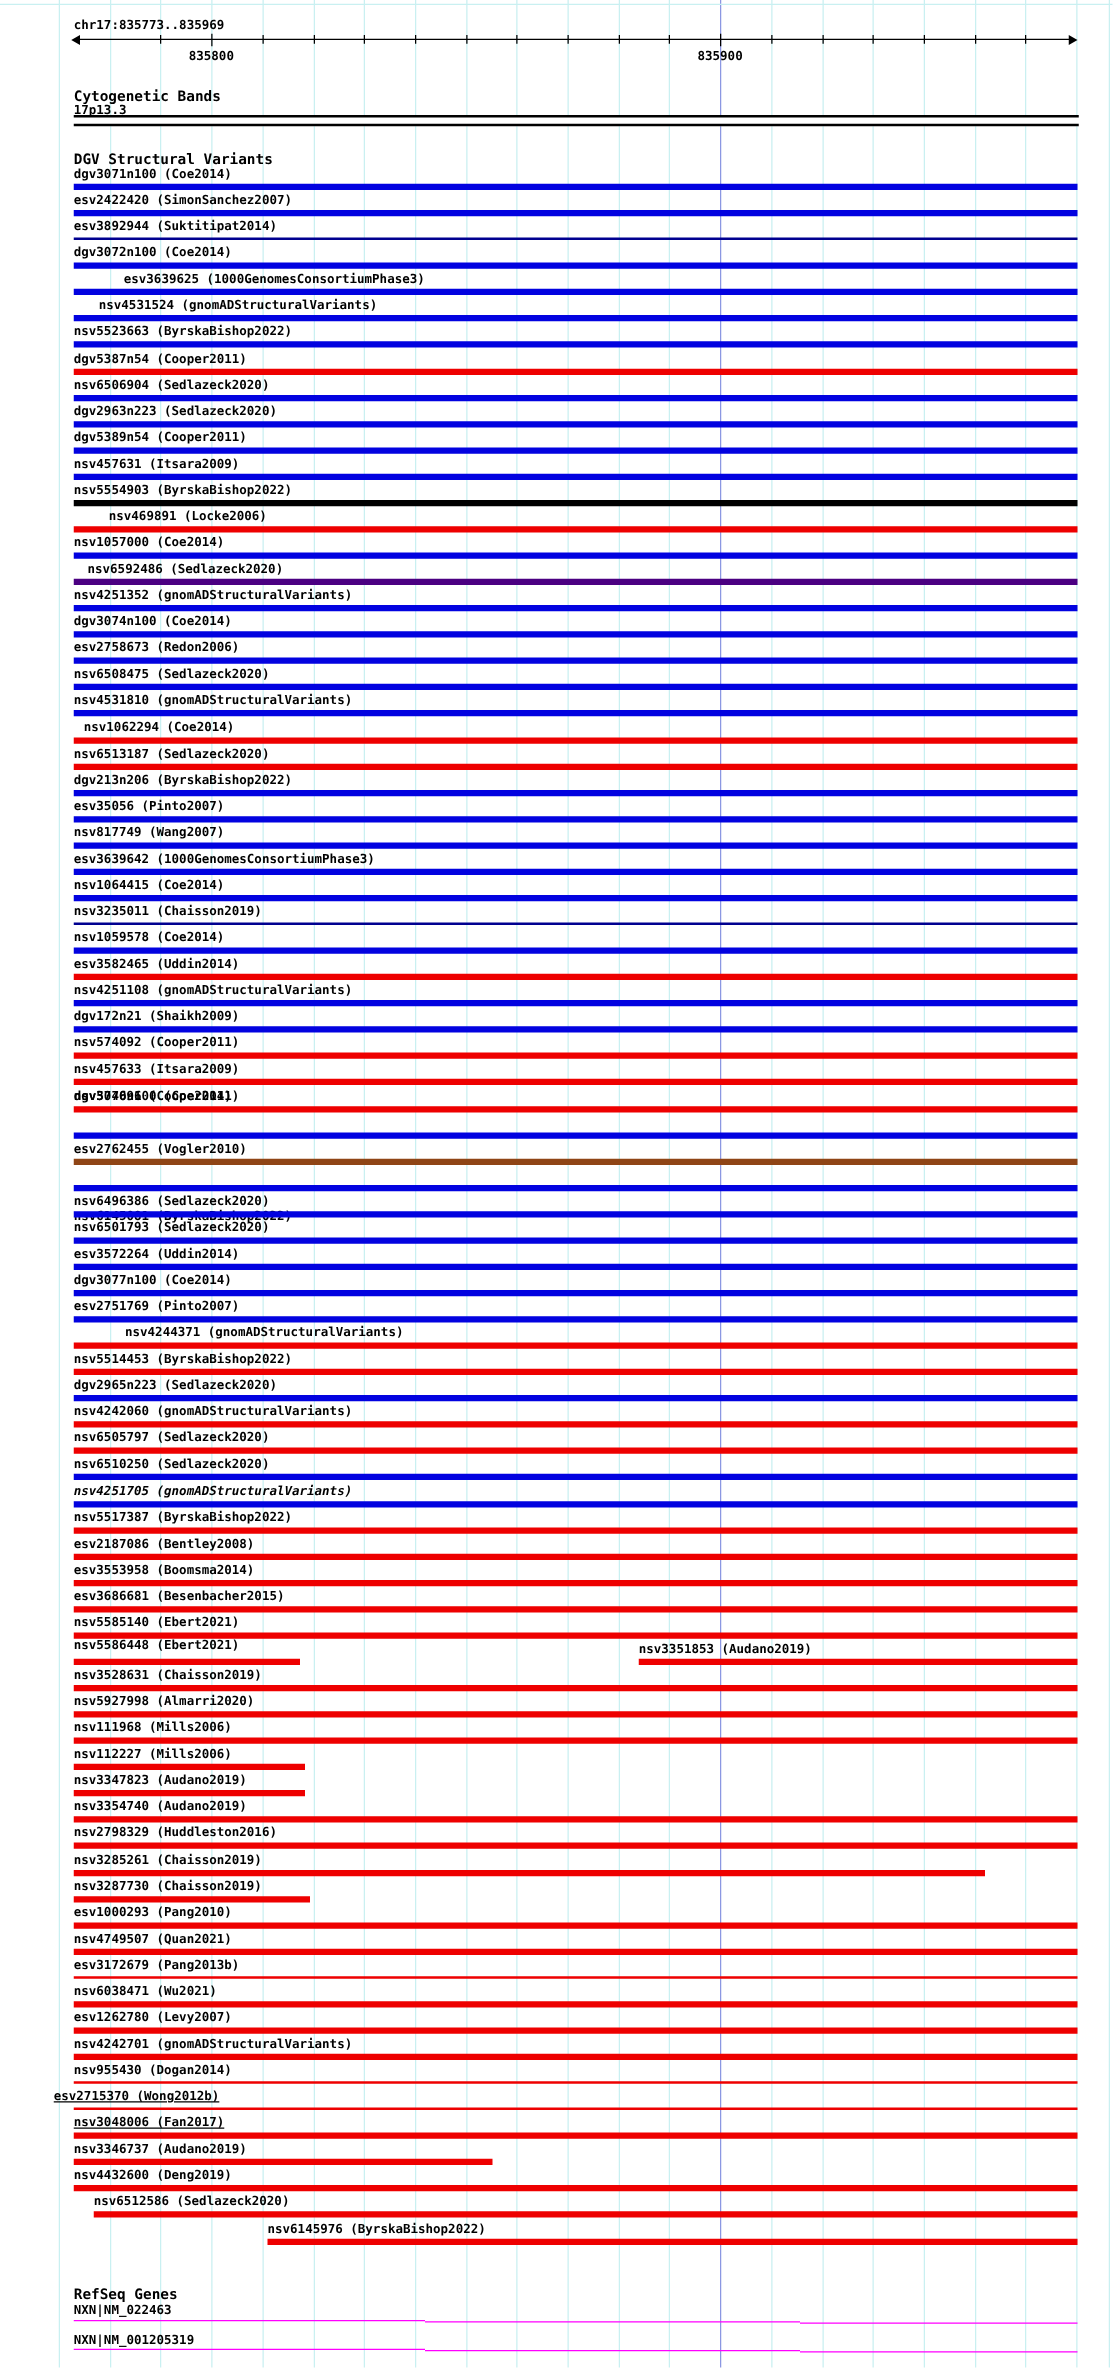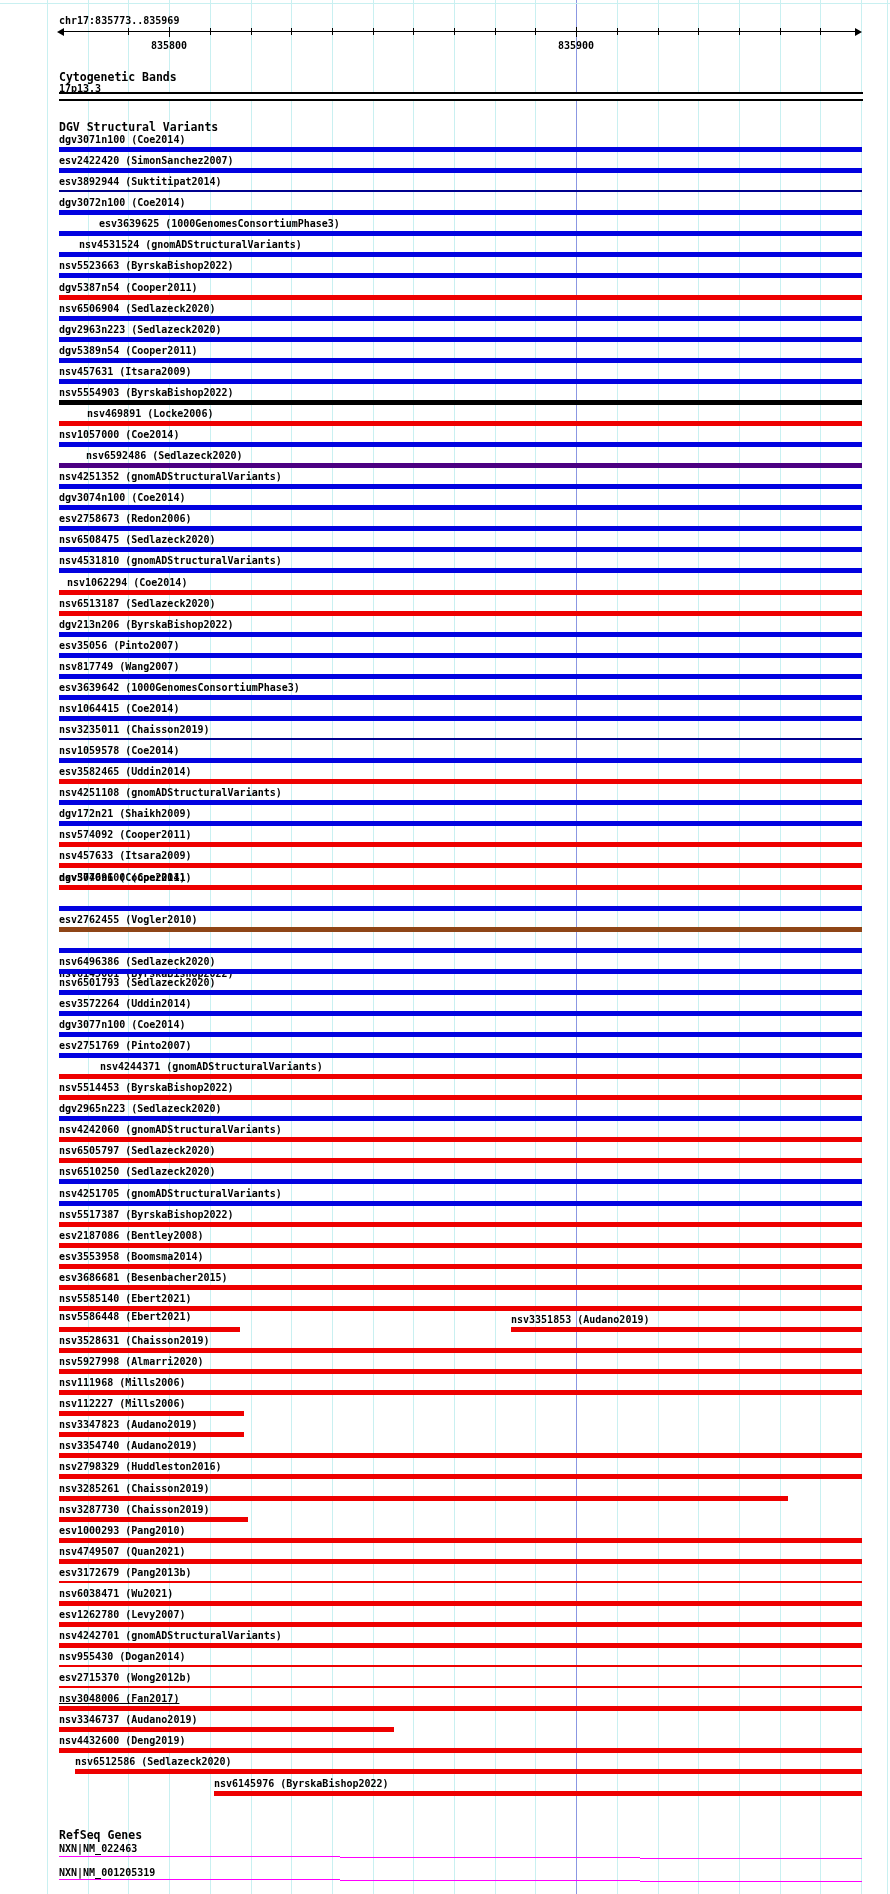--- a/index.html
+++ b/index.html
@@ -114,21 +114,21 @@
       <div class="vrow-label" style="left: 59px; top: 344.7px;">dgv5389n54 (Cooper2011)</div>
       <div class="vbar" style="left: 59px; width: 803px; top: 357.7px; background: rgb(2, 2, 224);"></div>
       <div class="vrow-label" style="left: 59px; top: 365.8px;">nsv457631 (Itsara2009)</div>
       <div class="vbar" style="left: 59px; width: 803px; top: 378.8px; background: rgb(2, 2, 224);"></div>
       <div class="vrow-label" style="left: 59px; top: 386.8px;">nsv5554903 (ByrskaBishop2022)</div>
       <div class="vbar" style="left: 59px; width: 803px; top: 399.8px; background: rgb(0, 0, 0);"></div>
       <div class="vrow-label" style="left: 59px; top: 407.9px; padding-left: 28px;">nsv469891 (Locke2006)</div>
       <div class="vbar" style="left: 59px; width: 803px; top: 420.9px; background: rgb(238, 0, 0);"></div>
       <div class="vrow-label" style="left: 59px; top: 429px;">nsv1057000 (Coe2014)</div>
       <div class="vbar" style="left: 59px; width: 803px; top: 442px; background: rgb(2, 2, 224);"></div>
-      <div class="vrow-label" style="left: 59px; top: 450.1px; padding-left: 27px;">nsv6592486 (Sedlazeck2020)</div>
+      <div class="vrow-label" style="left: 43px; top: 450.1px; padding-left: 27px;">nsv6592486 (Sedlazeck2020)</div>
       <div class="vbar" style="left: 59px; width: 803px; top: 463.1px; background: rgb(75, 0, 130);"></div>
       <div class="vrow-label" style="left: 59px; top: 471.1px;">nsv4251352 (gnomADStructuralVariants)</div>
       <div class="vbar" style="left: 59px; width: 803px; top: 484.1px; background: rgb(2, 2, 224);"></div>
       <div class="vrow-label" style="left: 59px; top: 492.2px;">dgv3074n100 (Coe2014)</div>
       <div class="vbar" style="left: 59px; width: 803px; top: 505.2px; background: rgb(2, 2, 224);"></div>
       <div class="vrow-label" style="left: 59px; top: 513.3px;">esv2758673 (Redon2006)</div>
       <div class="vbar" style="left: 59px; width: 803px; top: 526.3px; background: rgb(2, 2, 224);"></div>
       <div class="vrow-label" style="left: 59px; top: 534.3px;">nsv6508475 (Sedlazeck2020)</div>
       <div class="vbar" style="left: 59px; width: 803px; top: 547.3px; background: rgb(2, 2, 224);"></div>
       <div class="vrow-label" style="left: 59px; top: 555.4px;">nsv4531810 (gnomADStructuralVariants)</div>
@@ -184,21 +184,21 @@
       <div class="vrow-label" style="left: 59px; top: 1082.2px;">nsv5514453 (ByrskaBishop2022)</div>
       <div class="vbar" style="left: 59px; width: 803px; top: 1095.2px; background: rgb(238, 0, 0);"></div>
       <div class="vrow-label" style="left: 59px; top: 1103.2px;">dgv2965n223 (Sedlazeck2020)</div>
       <div class="vbar" style="left: 59px; width: 803px; top: 1116.2px; background: rgb(2, 2, 224);"></div>
       <div class="vrow-label" style="left: 59px; top: 1124.3px;">nsv4242060 (gnomADStructuralVariants)</div>
       <div class="vbar" style="left: 59px; width: 803px; top: 1137.3px; background: rgb(238, 0, 0);"></div>
       <div class="vrow-label" style="left: 59px; top: 1145.4px;">nsv6505797 (Sedlazeck2020)</div>
       <div class="vbar" style="left: 59px; width: 803px; top: 1158.4px; background: rgb(238, 0, 0);"></div>
       <div class="vrow-label" style="left: 59px; top: 1166.4px;">nsv6510250 (Sedlazeck2020)</div>
       <div class="vbar" style="left: 59px; width: 803px; top: 1179.4px; background: rgb(2, 2, 224);"></div>
-      <div class="vrow-label" style="left: 59px; top: 1187.5px;">nsv4251705 (gnomADStructuralVariants)</div>
+      <div class="vrow-label" style="left: 59px; top: 1187.5px; font-style: italic;">nsv4251705 (gnomADStructuralVariants)</div>
       <div class="vbar" style="left: 59px; width: 803px; top: 1200.5px; background: rgb(2, 2, 224);"></div>
       <div class="vrow-label" style="left: 59px; top: 1208.6px;">nsv5517387 (ByrskaBishop2022)</div>
       <div class="vbar" style="left: 59px; width: 803px; top: 1221.6px; background: rgb(238, 0, 0);"></div>
       <div class="vrow-label" style="left: 59px; top: 1229.6px;">esv2187086 (Bentley2008)</div>
       <div class="vbar" style="left: 59px; width: 803px; top: 1242.6px; background: rgb(238, 0, 0);"></div>
       <div class="vrow-label" style="left: 59px; top: 1250.7px;">esv3553958 (Boomsma2014)</div>
       <div class="vbar" style="left: 59px; width: 803px; top: 1263.7px; background: rgb(238, 0, 0);"></div>
       <div class="vrow-label" style="left: 59px; top: 1271.8px;">esv3686681 (Besenbacher2015)</div>
       <div class="vbar" style="left: 59px; width: 803px; top: 1284.8px; background: rgb(238, 0, 0);"></div>
       <div class="vrow-label" style="left: 59px; top: 1292.8px;">nsv5585140 (Ebert2021)</div>
@@ -232,21 +232,21 @@
       <div class="vrow-label" style="left: 59px; top: 1566.8px;">esv3172679 (Pang2013b)</div>
       <div class="vbar thin" style="left: 59px; width: 803px; top: 1580.8px; background: rgb(238, 0, 0);"></div>
       <div class="vrow-label" style="left: 59px; top: 1587.8px;">nsv6038471 (Wu2021)</div>
       <div class="vbar" style="left: 59px; width: 803px; top: 1600.8px; background: rgb(238, 0, 0);"></div>
       <div class="vrow-label" style="left: 59px; top: 1608.9px;">esv1262780 (Levy2007)</div>
       <div class="vbar" style="left: 59px; width: 803px; top: 1621.9px; background: rgb(238, 0, 0);"></div>
       <div class="vrow-label" style="left: 59px; top: 1630px;">nsv4242701 (gnomADStructuralVariants)</div>
       <div class="vbar" style="left: 59px; width: 803px; top: 1643px; background: rgb(238, 0, 0);"></div>
       <div class="vrow-label" style="left: 59px; top: 1651px;">nsv955430 (Dogan2014)</div>
       <div class="vbar thin" style="left: 59px; width: 803px; top: 1665px; background: rgb(238, 0, 0);"></div>
-      <div class="vrow-label" style="left: 59px; top: 1672.1px;">esv2715370 (Wong2012b)</div>
+      <div class="vrow-label" style="left: 43px; top: 1672.1px; text-decoration: underline;">esv2715370 (Wong2012b)</div>
       <div class="vbar thin" style="left: 59px; width: 803px; top: 1686.1px; background: rgb(238, 0, 0);"></div>
       <div class="vrow-label" style="left: 59px; top: 1693.2px; text-decoration: underline;">nsv3048006 (Fan2017)</div>
       <div class="vbar" style="left: 59px; width: 803px; top: 1706.2px; background: rgb(238, 0, 0);"></div>
       <div class="vrow-label" style="left: 59px; top: 1714.3px;">nsv3346737 (Audano2019)</div>
       <div class="vbar" style="left: 59px; width: 335px; top: 1727.3px; background: rgb(238, 0, 0);"></div>
       <div class="vrow-label" style="left: 59px; top: 1735.3px;">nsv4432600 (Deng2019)</div>
       <div class="vbar" style="left: 59px; width: 803px; top: 1748.3px; background: rgb(238, 0, 0);"></div>
       <div class="vrow-label" style="left: 75px; top: 1756.4px;">nsv6512586 (Sedlazeck2020)</div>
       <div class="vbar" style="left: 75px; width: 787px; top: 1769.4px; background: rgb(238, 0, 0);"></div>
       <div class="vrow-label" style="left: 214px; top: 1777.5px;">nsv6145976 (ByrskaBishop2022)</div>

